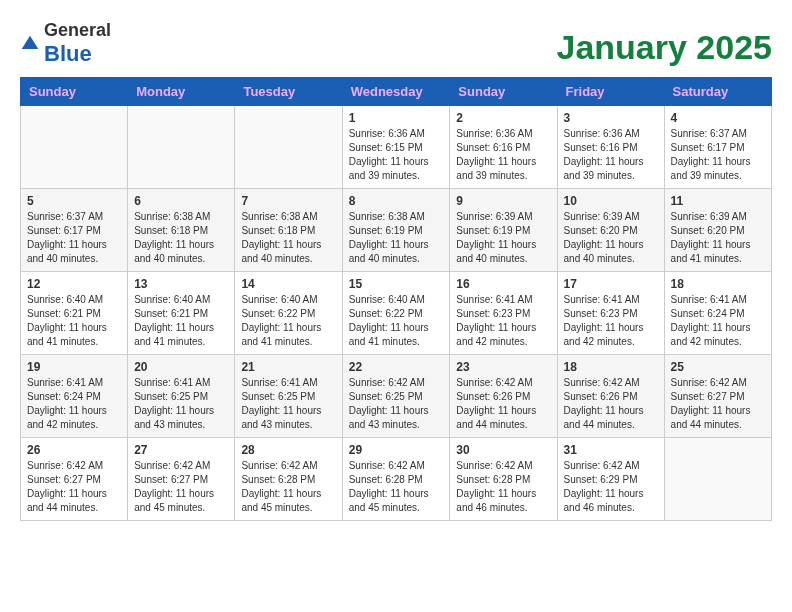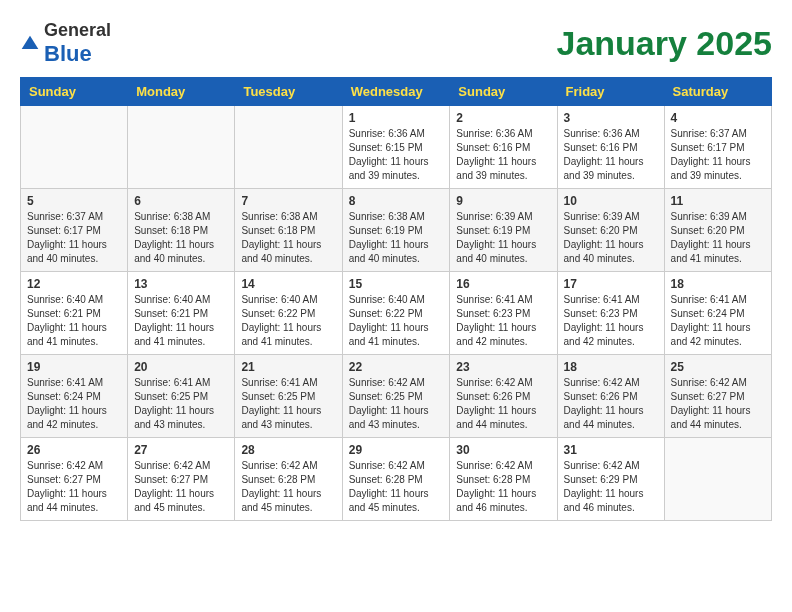--- a/index.html
+++ b/index.html
@@ -6,21 +6,21 @@
     body {
       font-family: Arial, sans-serif;
       background: #fff;
       width: 792px;
       min-height: 612px;
       padding: 20px;
     }
     .header-section {
       display: flex;
       justify-content: space-between;
-      align-items: center;
+      align-items: flex-end;
       margin-bottom: 10px;
     }
     .logo {
       display: flex;
       align-items: center;
       gap: 4px;
     }
     .logo-text-general {
       font-size: 18px;
       font-weight: bold;
@@ -47,21 +47,21 @@
       font-size: 16px;
       color: #555;
     }
     .calendar {
       width: 100%;
       border-collapse: collapse;
       border: 1px solid #ccc;
     }
     .calendar th {
       background-color: #1a5fb4;
-      color: #fde047;
+      color: #f0abfc;
       text-align: left;
       padding: 6px 8px;
       font-size: 13px;
       border: 1px solid #1a5fb4;
     }
     .calendar td {
       vertical-align: top;
       padding: 5px 6px;
       border: 1px solid #ccc;
       width: 108px;

